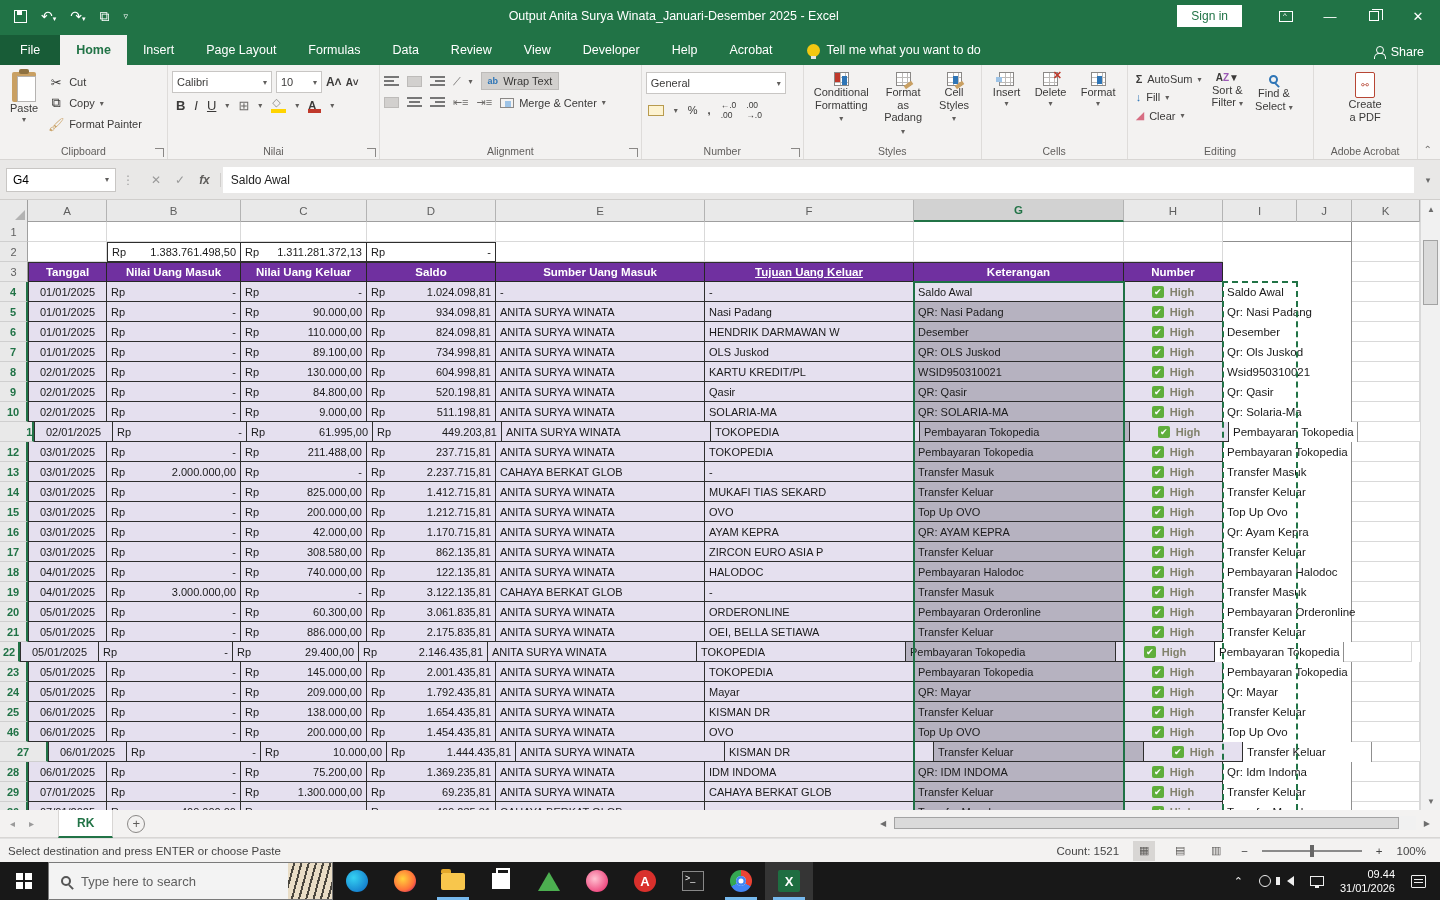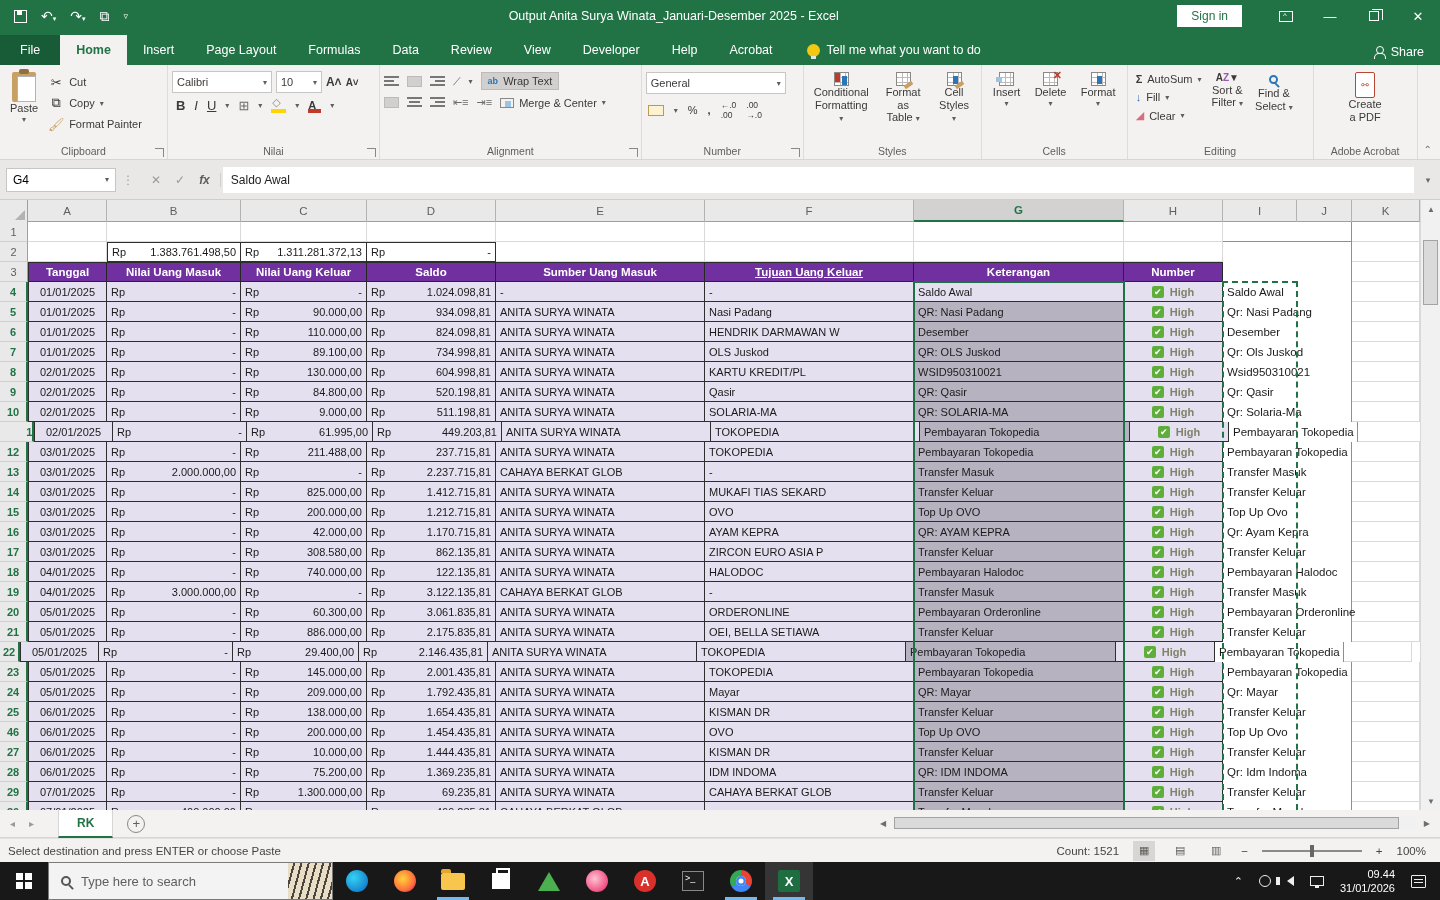--- a/index.html
+++ b/index.html
@@ -326,21 +326,21 @@
       <div class="bigbtn">
         <span class="grid-ic cf"></span>
         <span>Conditional</span>
           <span><span>Formatting</span> <span class="car">▾</span></span>
       </div>
       <div class="bigbtn">
         <span class="grid-ic" style="position:relative">
             <span class="brush-ic"></span>
           </span>
         <span>Format as</span>
-          <span><span>Table</span> <span class="car">▾</span></span>
+          <span><span>Padang</span> <span class="car">▾</span></span>
       </div>
       <div class="bigbtn">
         <span class="grid-ic fmt" style="position:relative">
             <span class="brush-ic"></span>
           </span>
         <span>Cell</span>
           <span><span>Styles</span> <span class="car">▾</span></span>
       </div>
       <div class="glabel">Styles</div>
     </div>
@@ -1125,21 +1125,21 @@
           <span class="chk">✔</span>
           <span class="hitxt">High</span>
         </div>
         <div class="c ij ov" style="width: 74px;">
           <span class="ovtext">Top Up Ovo</span>
         </div>
         <div class="c ij jr" style="width: 55px;"></div>
         <div class="c g" style="width: 68px;"></div>
       </div>
       <div class="grow">
-        <div class="c gut selrow" style="width: 28px;">27</div>
+        <div class="c gut selrow" style="width: 48px;">27</div>
         <div class="c dk dc bl" style="width: 79px;">06/01/2025</div>
         <div class="c dk m" style="width: 134px;">
           <span>Rp</span>
           <span>-</span>
         </div>
         <div class="c dk m" style="width: 126px;">
           <span>Rp</span>
           <span>10.000,00</span>
         </div>
         <div class="c dk m" style="width: 129px;">

